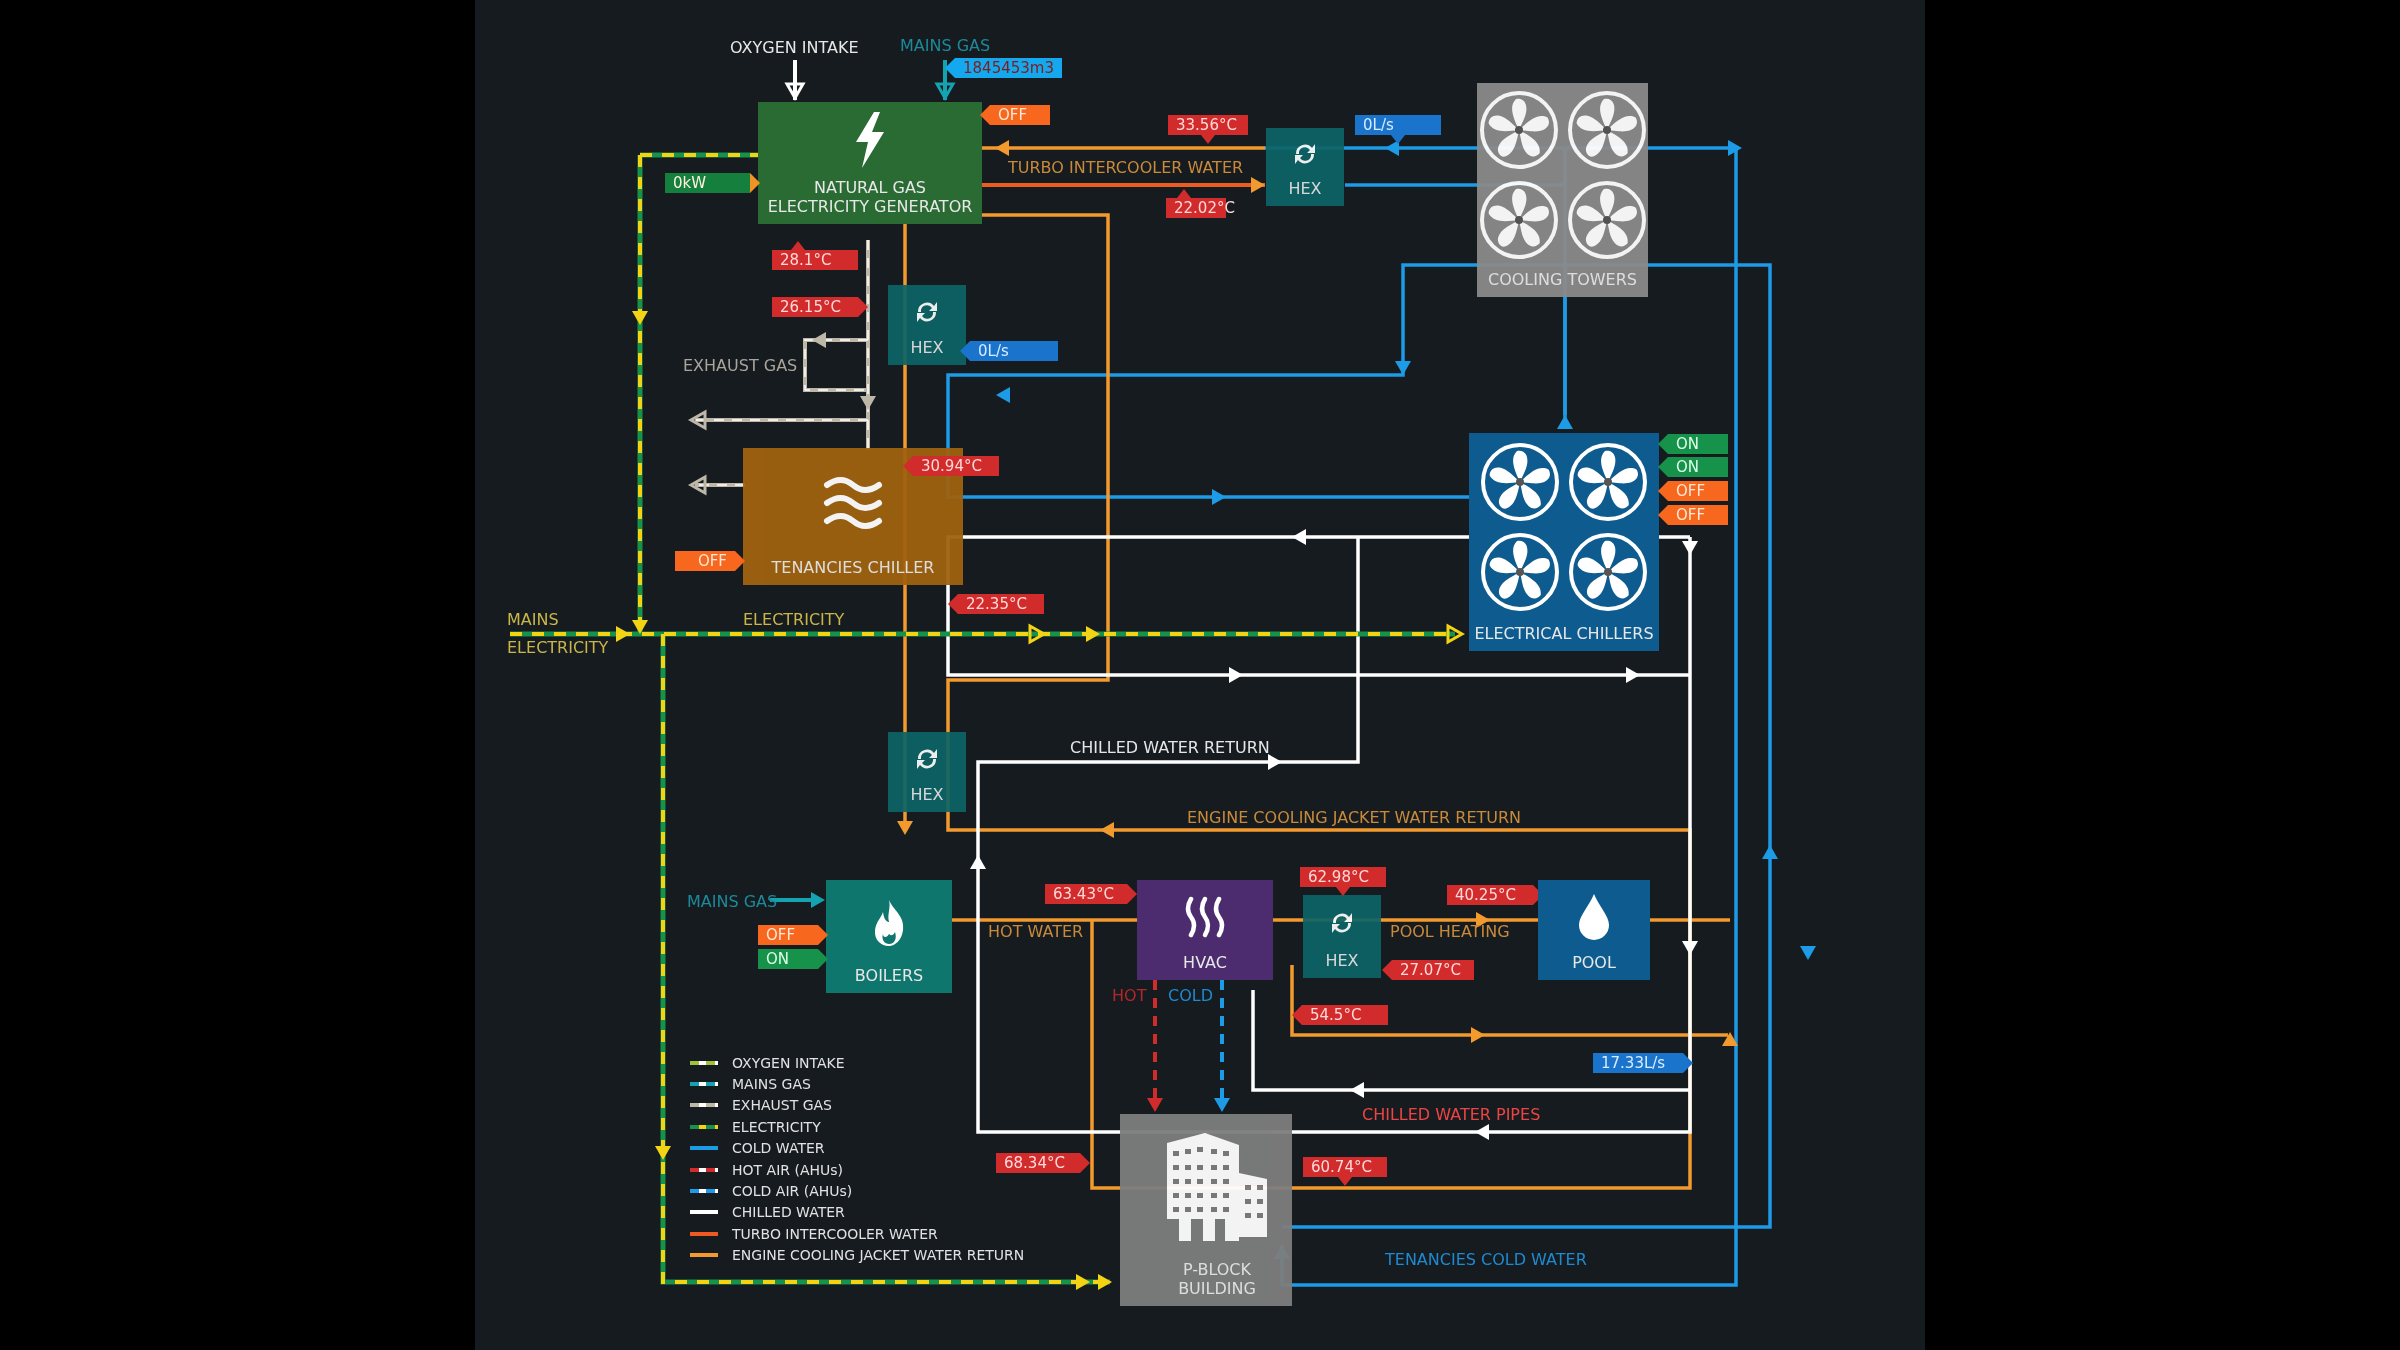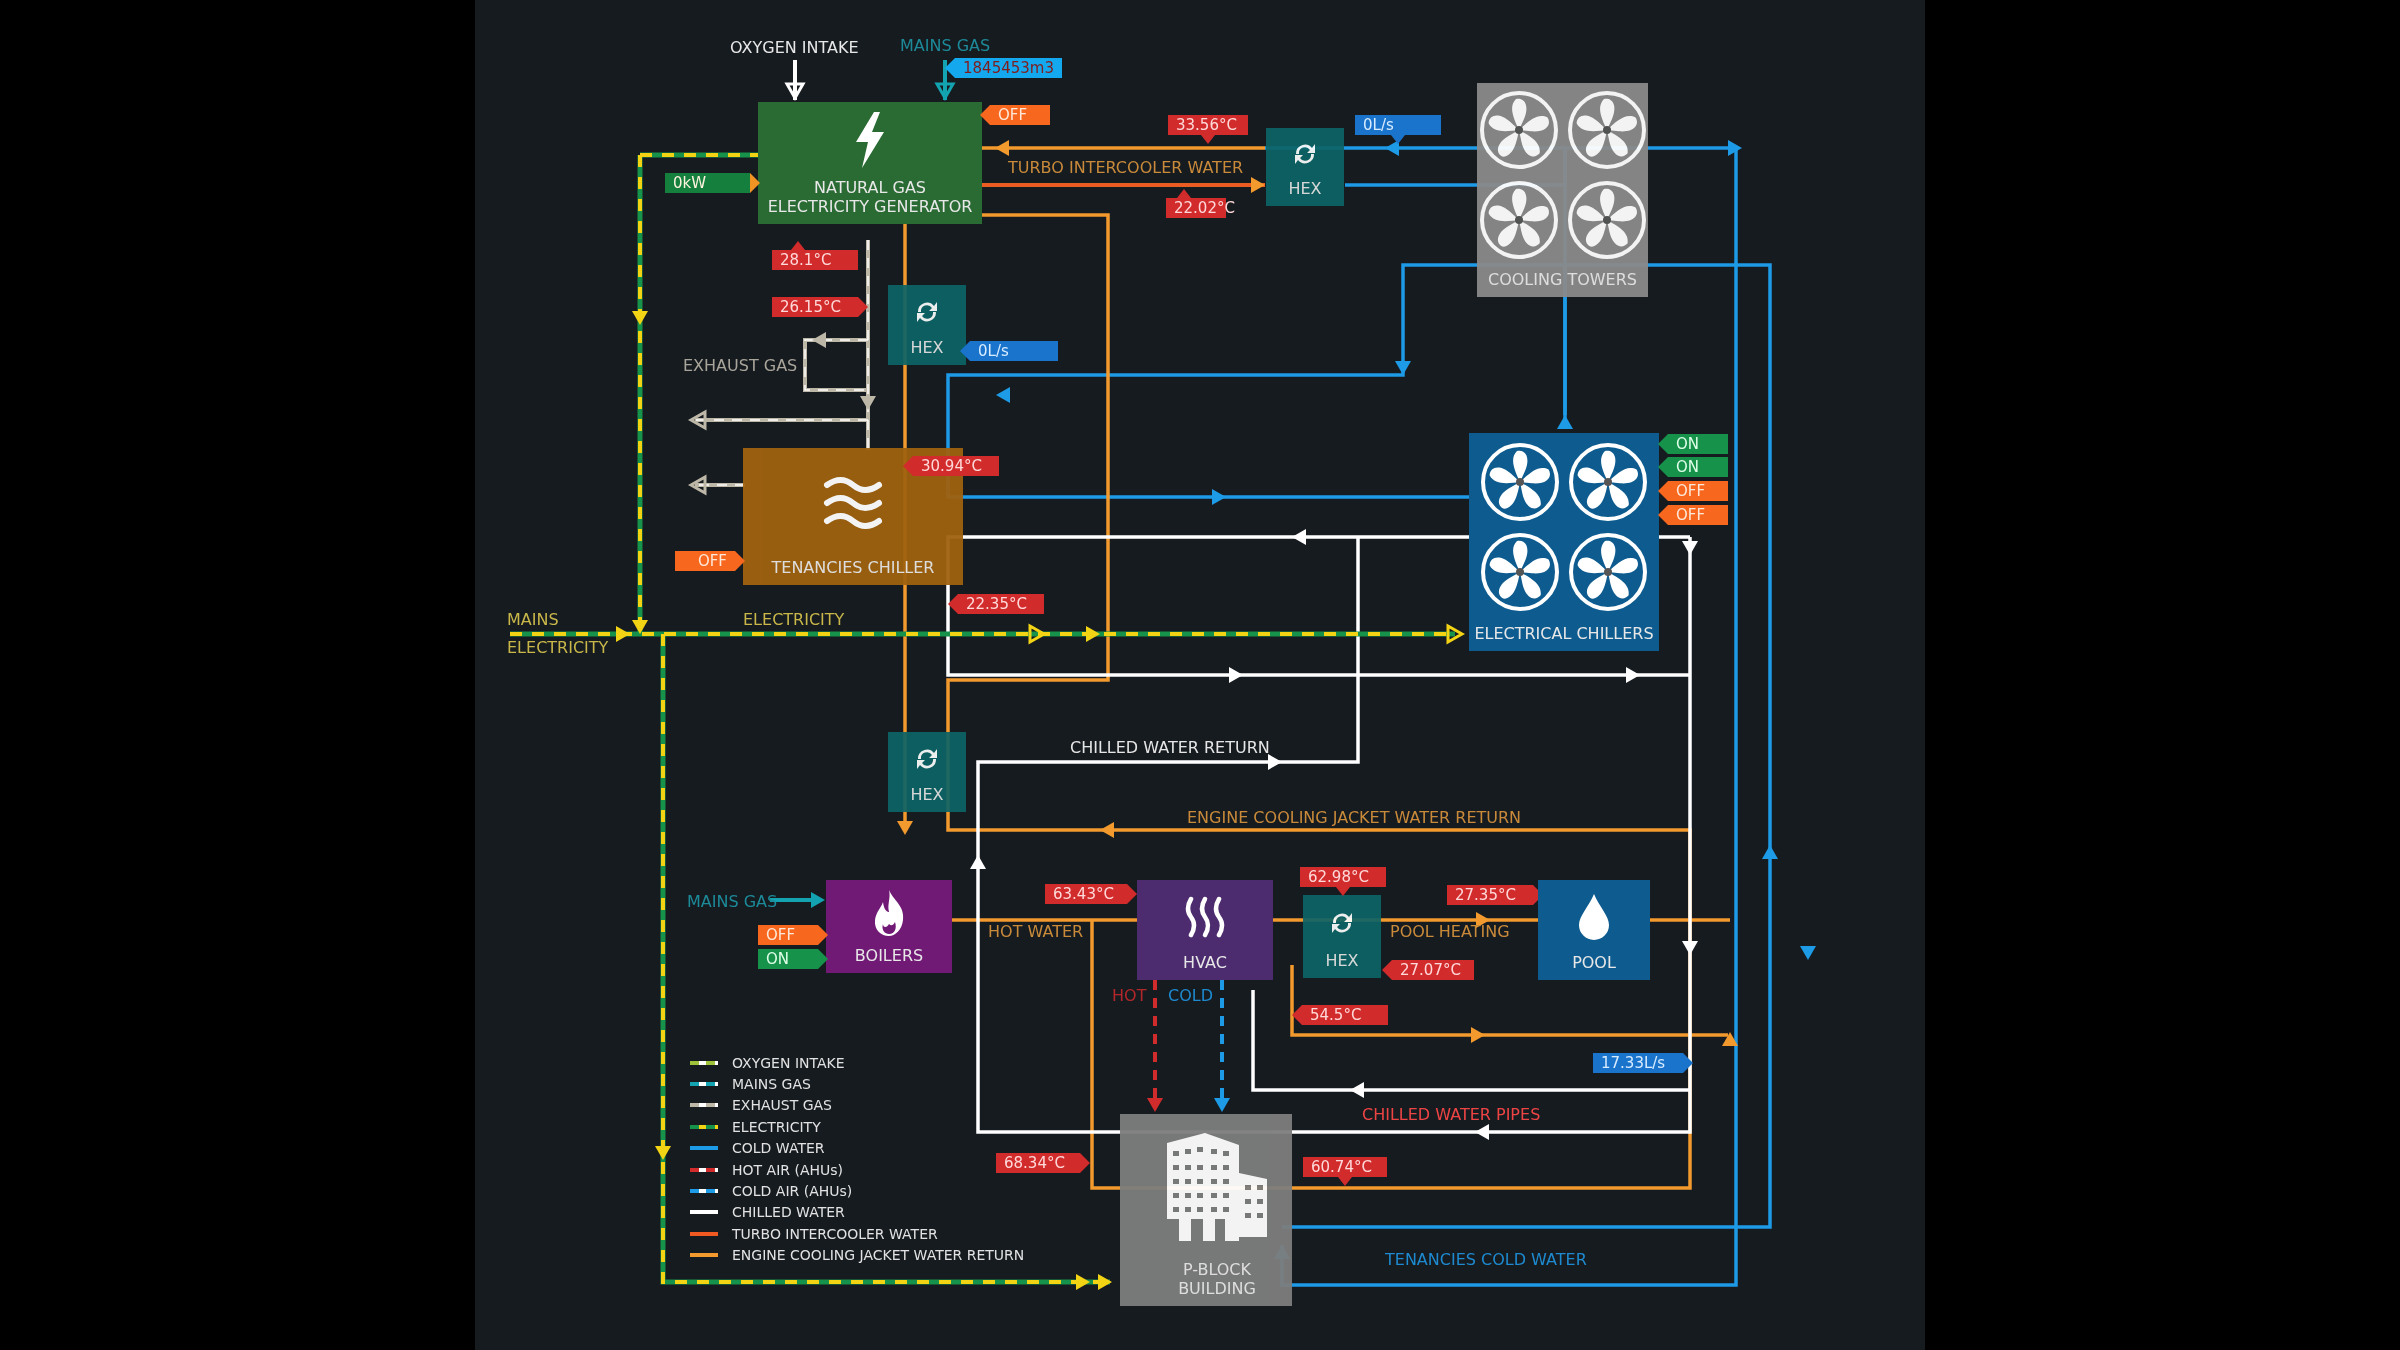--- a/index.html
+++ b/index.html
@@ -317,21 +317,21 @@
     <svg width="30" height="30" viewBox="0 0 30 30">
         <path d="M6 15 A9 9 0 0 1 22 9 L25 5 L25 14 L17 14 L20 11 A6 6 0 0 0 9 15z M24 15 A9 9 0 0 1 8 21 L5 25 L5 16 L13 16 L10 19 A6 6 0 0 0 21 15z" fill="#fff"></path>
       </svg>
   </div>
   <div>HEX</div>
 </div>
 <div class="lbl" style="left:1070px;top:738px;color:#e6e6e6;">CHILLED WATER RETURN</div>
 <div class="lbl" style="left:1187px;top:808px;color:#c98a3a;">ENGINE COOLING JACKET WATER RETURN</div>
 
 <div class="lbl" style="left:687px;top:892px;color:#1d8a99;">MAINS GAS</div>
-<div class="node" style="left:826px;top:880px;width:126px;height:93px;background:#701a75;">
+<div class="node" style="left:826px;top:880px;width:126px;height:113px;background:#0f766e;">
   <div class="ico">
     <svg width="36" height="46" viewBox="0 0 36 46">
         <path d="M18 0 C22 10 34 16 32 30 C31 40 24 46 18 46 C10 46 3 40 4 30 C5 22 10 18 12 12 C13 20 16 22 18 22 C16 14 20 8 18 0z M18 44 C24 44 26 38 24 32 C22 36 20 36 18 34 C16 38 12 38 12 34 C10 40 14 44 18 44z" fill="#fff"></path>
       </svg>
   </div>
   <div>BOILERS</div>
 </div>
 <div class="tag orange pr" style="--c:#f7671e;left:758px;top:925px;width:60px;">OFF</div>
 <div class="tag green pr" style="--c:#17924a;left:758px;top:949px;width:60px;">ON</div>
 
@@ -355,21 +355,21 @@
 
 <div class="node" style="left:1303px;top:895px;width:78px;height:83px;background:#0d6466;opacity:.92;">
   <div class="ico">
     <svg width="30" height="30" viewBox="0 0 30 30">
         <path d="M6 15 A9 9 0 0 1 22 9 L25 5 L25 14 L17 14 L20 11 A6 6 0 0 0 9 15z M24 15 A9 9 0 0 1 8 21 L5 25 L5 16 L13 16 L10 19 A6 6 0 0 0 21 15z" fill="#fff"></path>
       </svg>
   </div>
   <div>HEX</div>
 </div>
 <div class="tag red pd" style="--c:#d12b2b;left:1300px;top:867px;width:86px;">62.98°C</div>
-<div class="tag red pr" style="--c:#d12b2b;left:1447px;top:885px;width:86px;">27.35°C</div>
+<div class="tag red pr" style="--c:#d12b2b;left:1447px;top:885px;width:86px;">40.25°C</div>
 <div class="tag red pl" style="--c:#d12b2b;left:1392px;top:960px;width:82px;">27.07°C</div>
 <div class="lbl" style="left:1390px;top:922px;color:#c98a3a;">POOL HEATING</div>
 <div class="tag red pl" style="--c:#d12b2b;left:1302px;top:1005px;width:86px;">54.5°C</div>
 
 <div class="node" style="left:1538px;top:880px;width:112px;height:100px;background:#0e5c8f;">
   <div class="ico">
     <svg width="34" height="46" viewBox="0 0 34 46">
         <path d="M17 0 C22 12 32 22 32 31 A15 15 0 0 1 2 31 C2 22 12 12 17 0z" fill="#fff"></path>
       </svg>
   </div>

